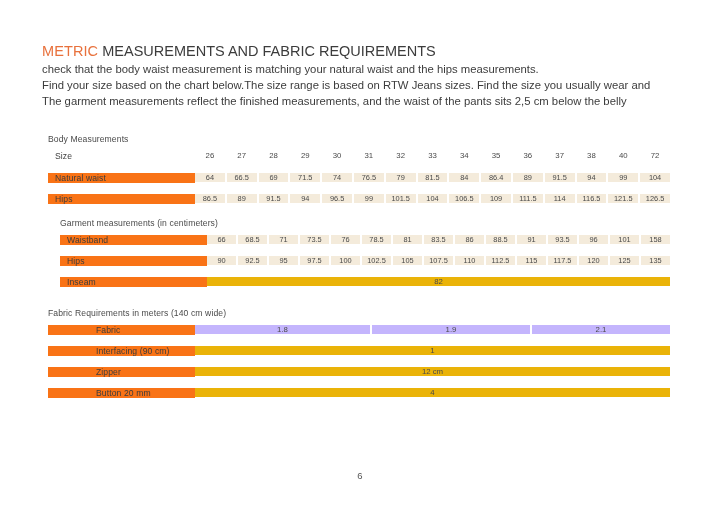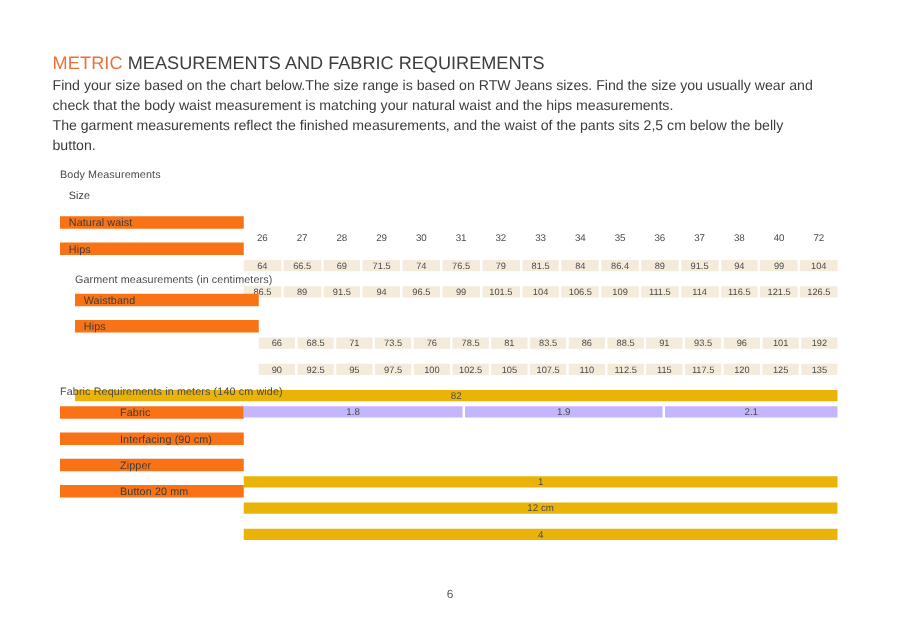--- a/index.html
+++ b/index.html
@@ -82,21 +82,20 @@
     letter-spacing: 0.1px;
   }
   .row.head .cell-label {
     background: transparent;
   }
 
   .data-strip {
     display: flex;
     flex: 1 1 auto;
     gap: 2px;
-    margin-top: 35px;
   }
   .cell {
     flex: 1 1 0;
     background: #f4ebdb;
     display: flex;
     align-items: center;
     justify-content: center;
     font-size: 7.4px;
     color: #4a4a4a;
   }
@@ -153,24 +152,23 @@
 </head>
 <body>
 
 <div class="page">
 
   <div class="heading">
     <span class="metric">METRIC</span><span class="rest"> MEASUREMENTS AND FABRIC REQUIREMENTS</span>
   </div>
 
   <div class="intro">
+    <p>check that the body waist measurement is matching your natural waist and the hips measurements.</p>
     <p>Find your size based on the chart below.The size range is based on RTW Jeans sizes. Find the size you usually wear and</p>
-    <p>check that the body waist measurement is matching your natural waist and the hips measurements.</p>
     <p>The garment measurements reflect the finished measurements, and the waist of the pants sits 2,5 cm below the belly</p>
-    <p>button.</p>
   </div>
 
   <div class="section" style="top:134px;">
     <div class="section-label">Body Measurements</div>
 
     <div class="row head">
       <div class="cell-label">Size</div>
       <div class="data-strip">
         <div class="cell">26</div>
         <div class="cell">27</div>
@@ -246,21 +244,21 @@
         <div class="cell">76</div>
         <div class="cell">78.5</div>
         <div class="cell">81</div>
         <div class="cell">83.5</div>
         <div class="cell">86</div>
         <div class="cell">88.5</div>
         <div class="cell">91</div>
         <div class="cell">93.5</div>
         <div class="cell">96</div>
         <div class="cell">101</div>
-        <div class="cell">192</div>
+        <div class="cell">158</div>
       </div>
     </div>
 
     <div class="row">
       <div class="cell-label">Hips</div>
       <div class="data-strip">
         <div class="cell">90</div>
         <div class="cell">92.5</div>
         <div class="cell">95</div>
         <div class="cell">97.5</div>
@@ -272,20 +270,21 @@
         <div class="cell">112.5</div>
         <div class="cell">115</div>
         <div class="cell">117.5</div>
         <div class="cell">120</div>
         <div class="cell">125</div>
         <div class="cell">135</div>
       </div>
     </div>
 
     <div class="row">
+      <div class="cell-label">Inseam</div>
       <div class="data-strip">
         <div class="cell-span">82</div>
       </div>
     </div>
   </div>
 
   <div class="section fabric" style="top:308px;">
     <div class="section-label">Fabric Requirements in meters (140 cm wide)</div>
 
     <div class="row">

